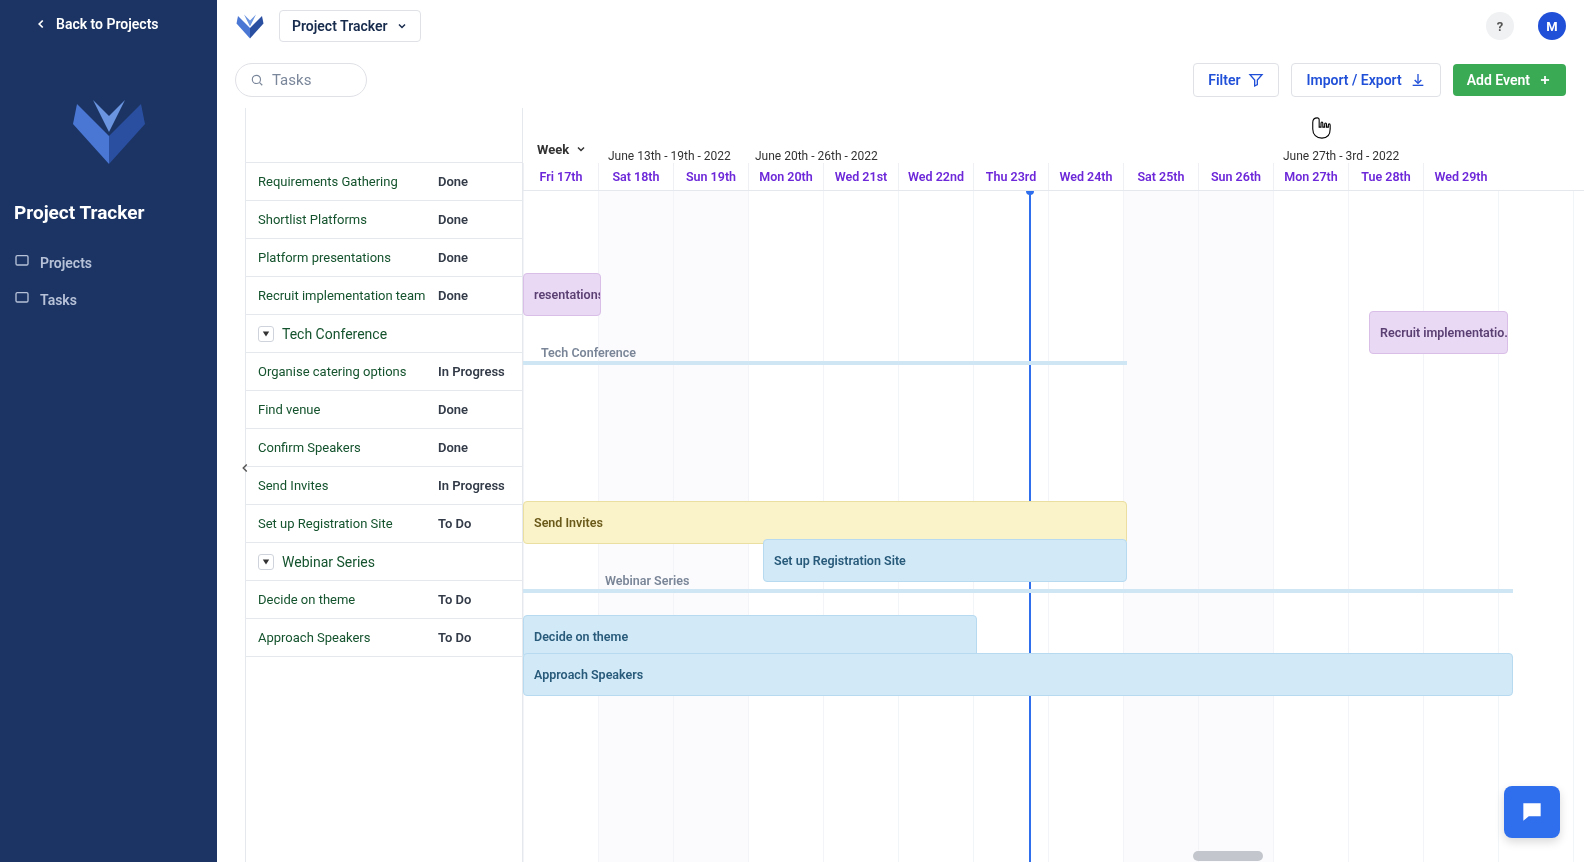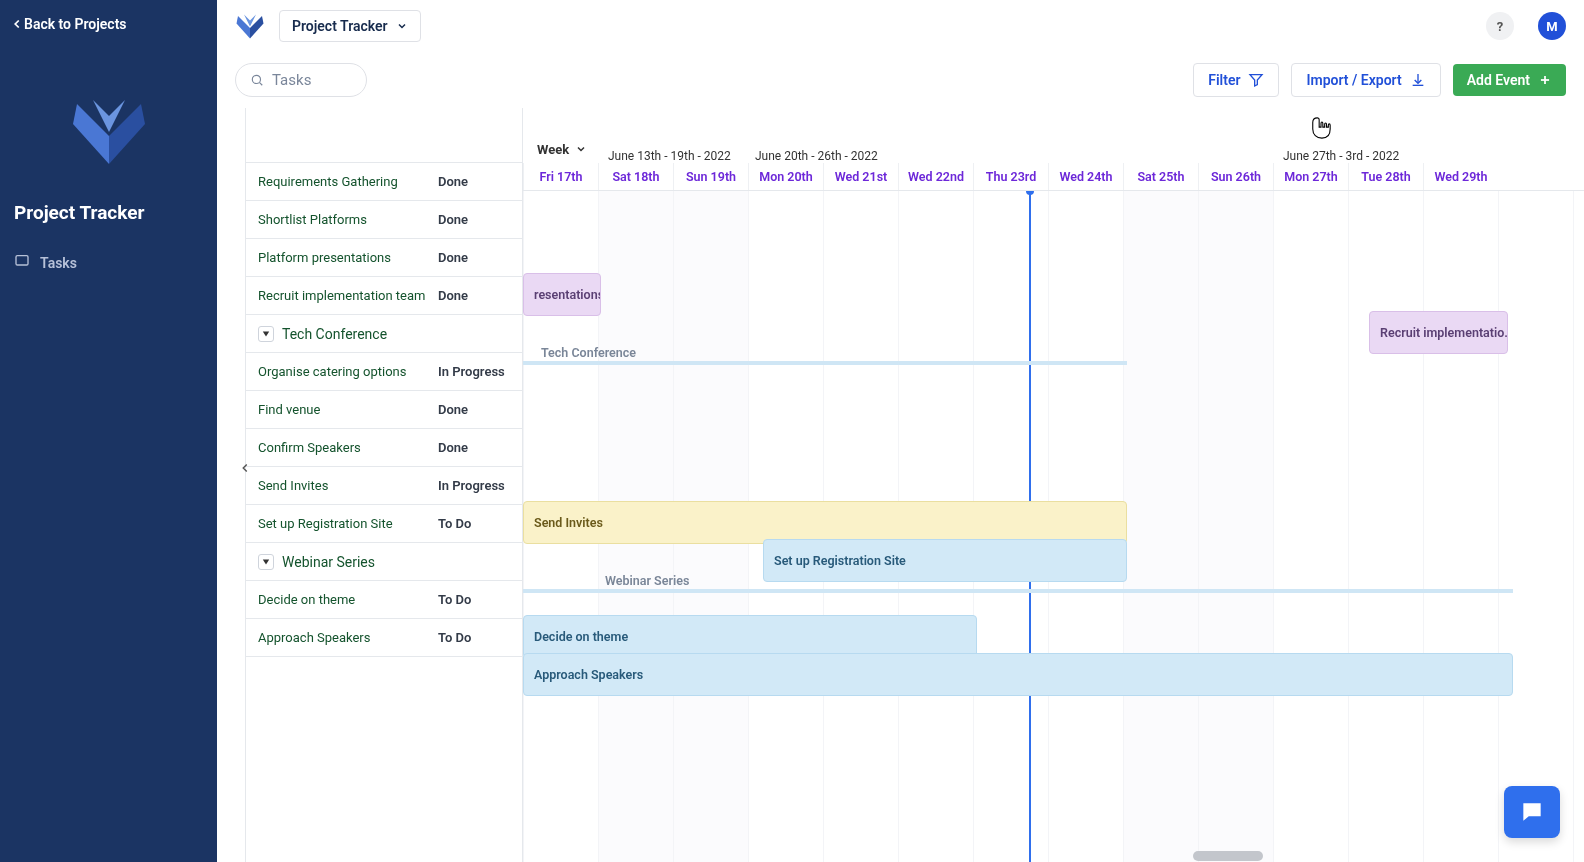--- a/index.html
+++ b/index.html
@@ -1,19 +1,19 @@
 <!DOCTYPE html>
 <html><head>
 <meta charset="utf-8">
 <style>
 * { margin:0; padding:0; box-sizing:border-box; font-family:-apple-system,BlinkMacSystemFont,"Segoe UI",Roboto,Helvetica,Arial,sans-serif; }
 body { width:1584px; height:862px; overflow:hidden; background:#fff; color:#172b4d; font-size:13px; }
 .app { display:flex; height:100%; }
 .sidebar { width:217px; background:#1b3463; color:#fff; display:flex; flex-direction:column; flex-shrink:0; }
-.sidebar-top { display:flex; align-items:center; padding:16px 10px; color:#fff; cursor:pointer; }
+.sidebar-top { display:flex; align-items:center; gap:8px; padding:16px 34px; color:#fff; cursor:pointer; }
 .sidebar-top svg { width:14px; height:14px; }
 .back-text { font-size:14px; font-weight:600; }
 .sidebar-logo { display:flex; justify-content:center; padding:40px 0 30px 0; }
 .logo-large svg { width:80px; height:80px; }
 .sidebar-title { font-size:19px; font-weight:700; padding:0 16px 20px 14px; }
 .nav-list { display:flex; flex-direction:column; }
 .nav-item { display:flex; align-items:center; gap:10px; padding:9px 14px; color:#b7c1d8; font-size:14px; font-weight:600; cursor:pointer; }
 .nav-item svg { width:16px; height:16px; }
 .nav-item.active { background:#142a52; color:#fff; }
 .main { flex:1; display:flex; flex-direction:column; background:#fff; min-width:0; }
@@ -92,20 +92,26 @@
             <polygon points="30,15 50,35 70,15 50,55" fill="#6b95e0"></polygon>
           </svg>
       </span>
     </div>
     <div class="sidebar-title">Project Tracker</div>
     <div class="nav-list" id="nav-list">
         <div class="nav-item">
           <span><svg viewBox="0 0 24 24" fill="none" stroke="currentColor" stroke-width="2">
               <rect x="3" y="4" width="18" height="14" rx="2"></rect>
             </svg></span>
+          <span>Projects</span>
+        </div>
+        <div class="nav-item">
+          <span><svg viewBox="0 0 24 24" fill="none" stroke="currentColor" stroke-width="2">
+              <rect x="3" y="4" width="18" height="14" rx="2"></rect>
+            </svg></span>
           <span>Tasks</span>
         </div>
       </div>
   </div>
 
   <div class="main">
     <div class="topbar">
       <span class="logo-small">
         <svg viewBox="0 0 100 100">
             <polygon points="10,20 50,60 50,95 5,45" fill="#4a77d4"></polygon>

